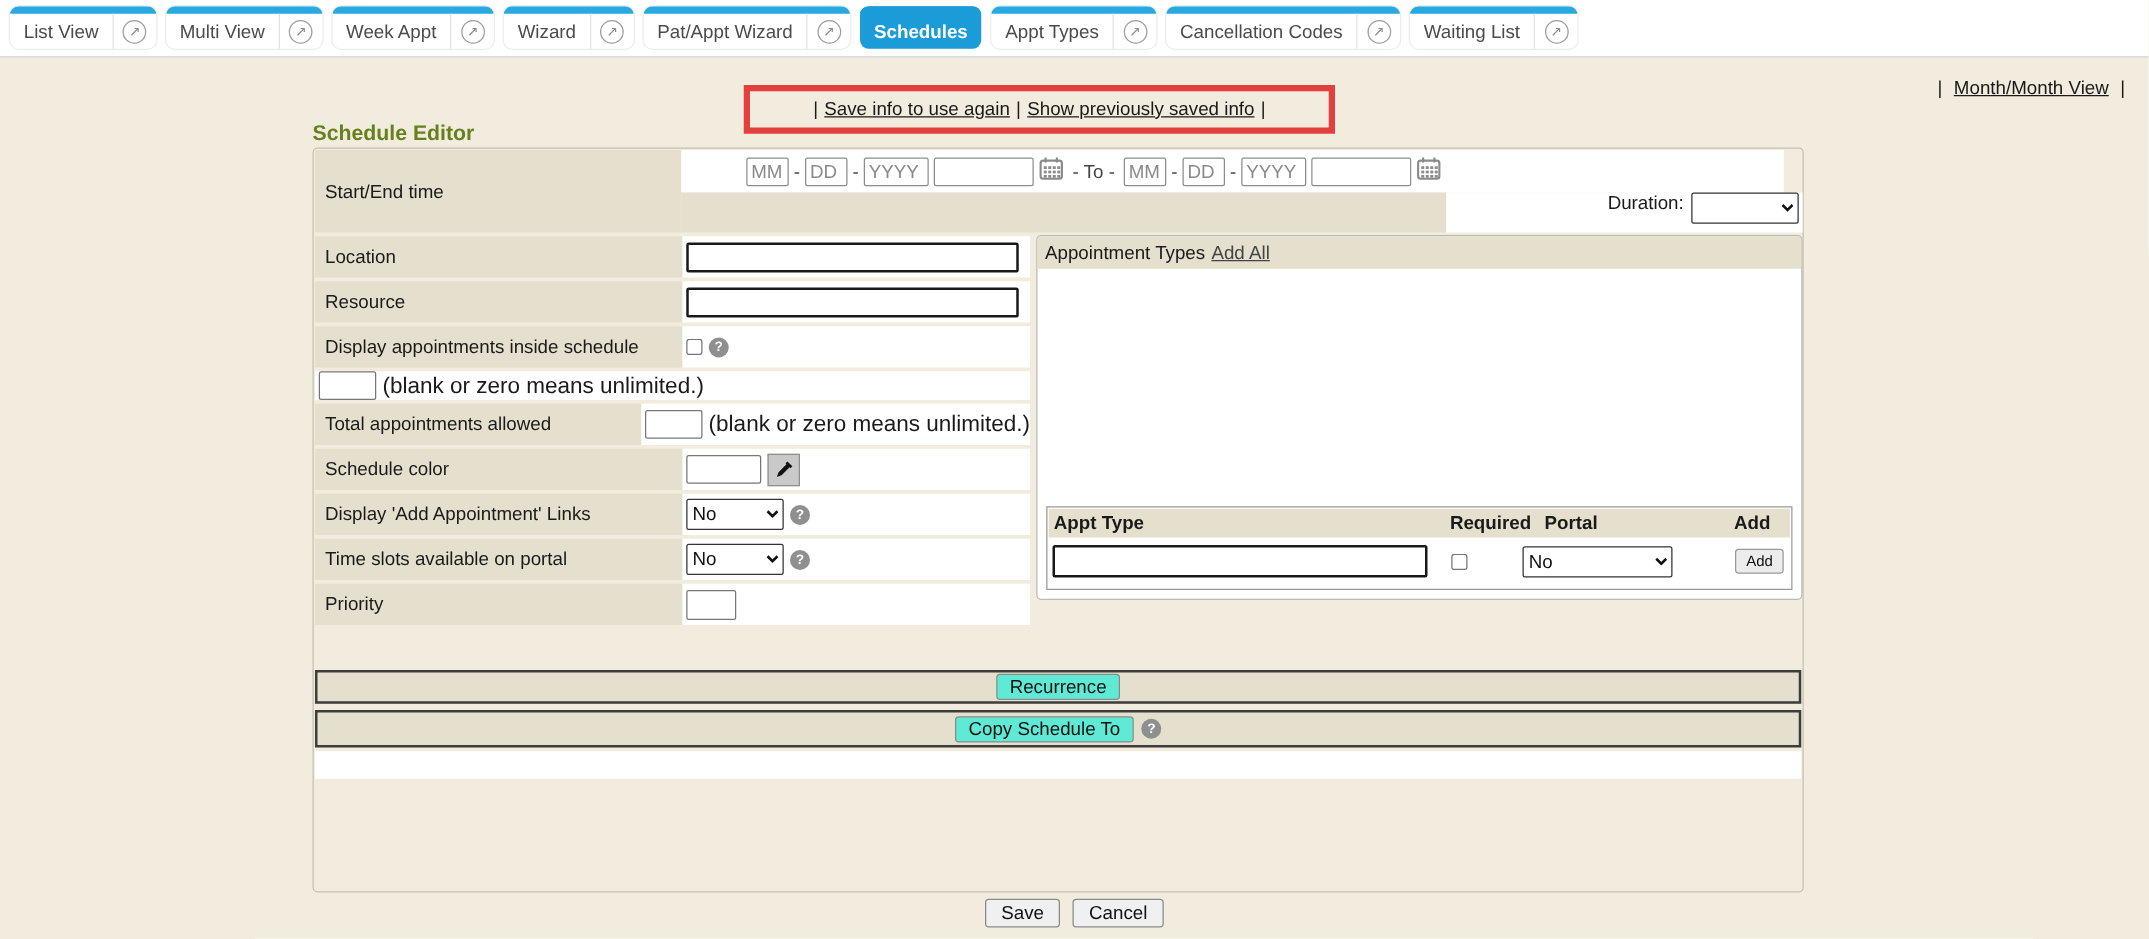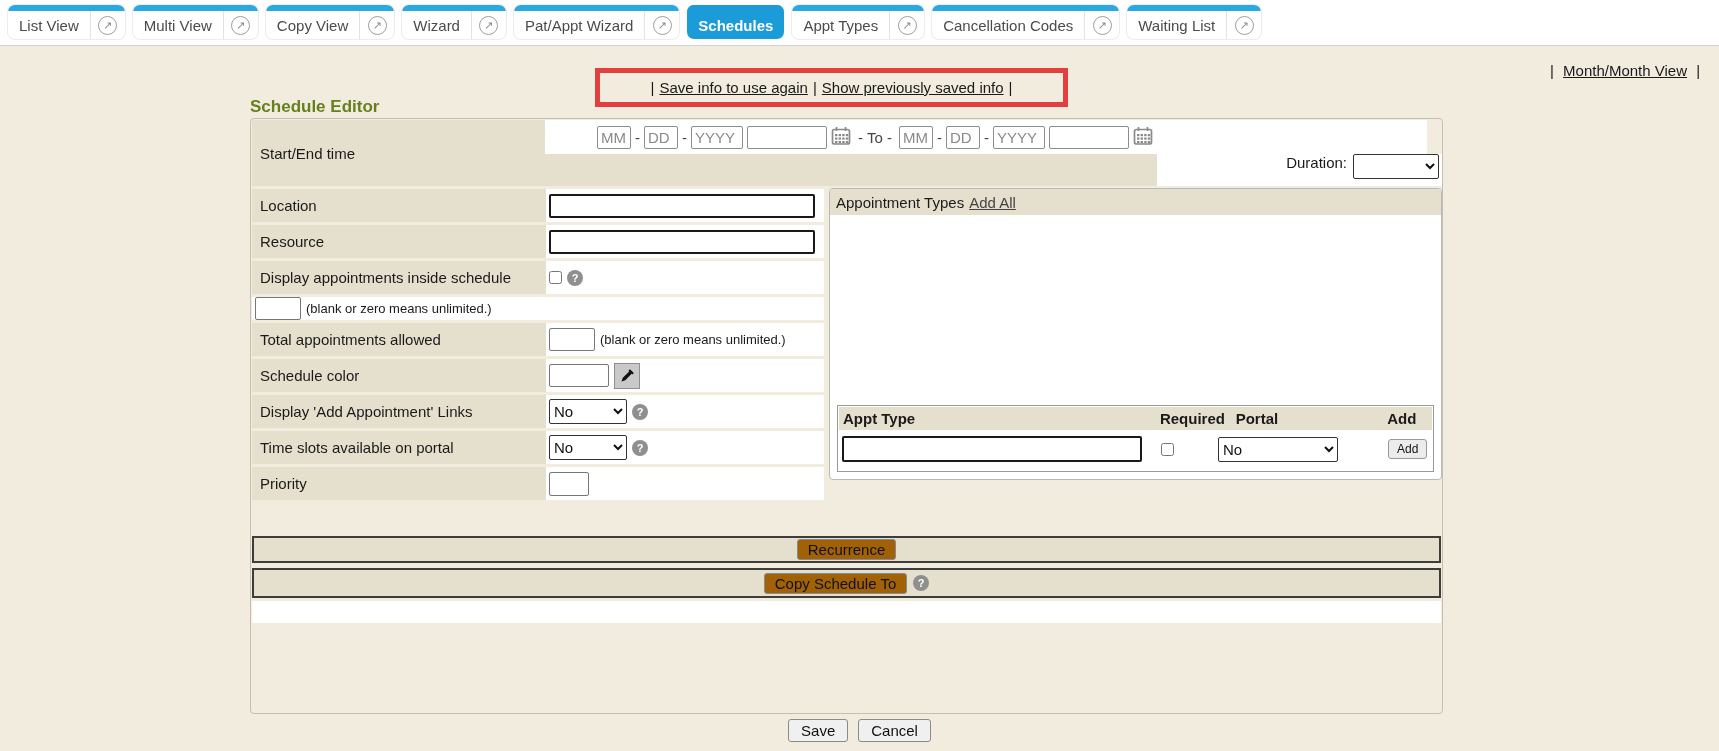--- a/index.html
+++ b/index.html
@@ -43,21 +43,21 @@
   .dash { color:#444; } .to-text { color:#444; margin:0 3px; white-space:nowrap; }
 
   .rows { position:absolute; left:1px; top:70px; width:572px; }
   .frow { display:flex; margin-bottom:3px; }
   .rlabel { width:294px; min-height:33px; display:flex; align-items:center; padding-left:8px; background:var(--cell-bg,#e5e0ce); }
   .rcontent { flex:1; background:#fff; display:flex; align-items:center; padding-left:3px; gap:5px; }
   .input-heavy { width:266px; height:24px; border:2px solid #191919; border-radius:2px; }
   .input-small { width:46px; height:23px; border:1px solid #777; border-radius:2px; }
   .input-color { width:60px; height:23px; border:1px solid #777; border-radius:2px; }
   .input-priority { width:40px; height:24px; border:1px solid #777; border-radius:2px; }
-  .note { white-space:nowrap; font-size:13px; }
+  .note { white-space:nowrap; font-size:18px; }
   .help-icon { width:16px; height:16px; flex:none; border-radius:50%; background:#8f8f8f; color:#fff; font-size:11px; font-weight:bold; display:inline-flex; align-items:center; justify-content:center; }
   .no-select { width:78px; height:25px; border:1px solid #333; background:#fff; border-radius:2px; }
   .dropper-btn { width:26px; height:26px; background:#c9c9c9; border:1px solid #8f8f8f; display:flex; align-items:center; justify-content:center; cursor:pointer; }
 
   
   .appt-panel { position:absolute; left:578px; top:69px; width:613px; height:292px; background:#fff; border:1px solid #b9b9b9; border-radius:4px; }
   .appt-header { height:26px; background:var(--cell-bg,#e5e0ce); display:flex; align-items:center; gap:5px; padding-left:6px; border-radius:3px 3px 0 0; }
   .addall-link { color:#444; text-decoration:underline; cursor:pointer; }
   .appt-table { position:absolute; left:7px; right:7px; bottom:7px; height:67px; border:1px solid #999; background:#fff; padding:1px; }
   .appt-thead { display:flex; background:var(--cell-bg,#e5e0ce); font-weight:bold; height:23px; align-items:center; }
@@ -66,21 +66,21 @@
   .appt-input { width:300px; height:26px; border:2px solid #191919; border-radius:2px; margin-left:3px; }
   .req-cell { width:76px; display:flex; padding-left:19px; }
   .portal-cell { width:170px; }
   .portal-select { width:120px; height:25px; border:1px solid #333; background:#fff; border-radius:2px; }
   .add-btn { font-size:12px; padding:2px 8px; background:#ececec; border:1px solid #999; border-radius:3px; cursor:pointer; }
 
   
   .hbar { position:absolute; left:1px; width:1189px; background:var(--cell-bg,#e5e0ce); border:2px solid #3d3d3d; display:flex; align-items:center; justify-content:center; gap:6px; }
   .bar-recurrence { top:417px; height:27px; }
   .bar-copy { top:449px; height:30px; }
-  .bar-btn { padding:1px 10px; background:#a16207; border:1px solid #8a8a8a; border-radius:3px; cursor:pointer; }
+  .bar-btn { padding:1px 10px; background:#5eead4; border:1px solid #8a8a8a; border-radius:3px; cursor:pointer; }
   .white-strip { position:absolute; left:1px; top:482px; width:1189px; height:22px; background:#fff; }
   .comment-box { position:absolute; left:1px; top:504px; width:1189px; height:88px; border:2px solid #3d3d3d; background:#fff; }
   .comment-head { height:21px; background:var(--green,#35ca4e); display:flex; align-items:center; justify-content:center; color:#0e1f10; }
   .comment-textarea { position:absolute; left:365px; top:25px; width:482px; height:56px; border:1px solid #888; resize:both; }
 
   .actions { position:absolute; left:0; right:0; top:719px; display:flex; justify-content:center; gap:10px; }
   .action-btn { padding:2px 12px; background:#f0f0f0; border:1px solid #8a8a8a; border-radius:3px; cursor:pointer; }
 </style>
 </head>
 <body>
@@ -104,21 +104,21 @@
           <span class="tab-label">Multi View</span>
           <span class="tab-divider"></span>
           <span class="tab-ext">
             <span class="ext-circle">↗</span>
           </span>
         </div>
     </div>
     <div class="tab">
       <div class="tab-top"></div>
       <div class="tab-body">
-          <span class="tab-label">Copy View</span>
+          <span class="tab-label">Week Appt</span>
           <span class="tab-divider"></span>
           <span class="tab-ext">
             <span class="ext-circle">↗</span>
           </span>
         </div>
     </div>
     <div class="tab">
       <div class="tab-top"></div>
       <div class="tab-body">
           <span class="tab-label">Wizard</span>

